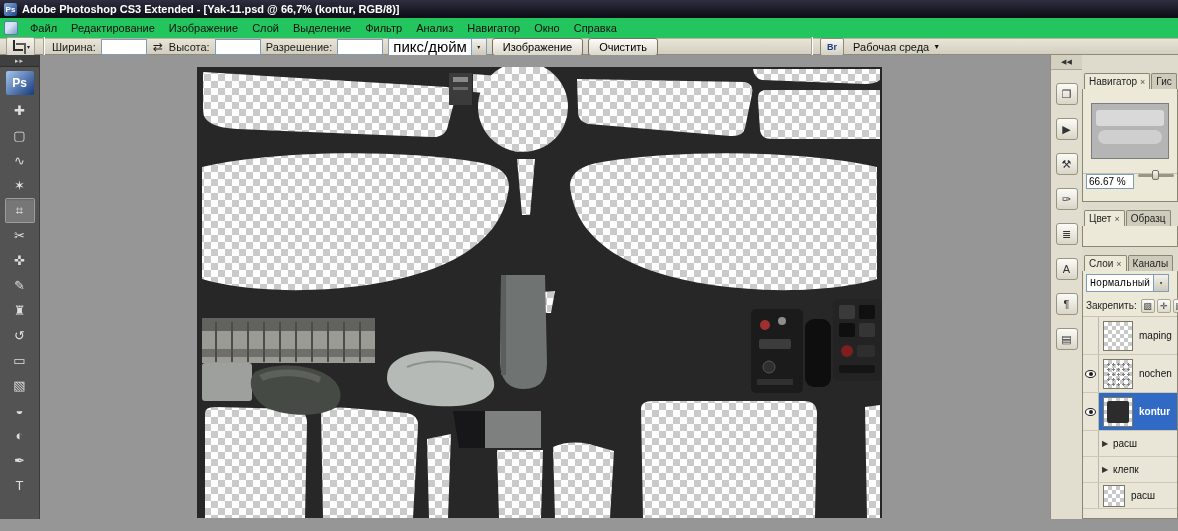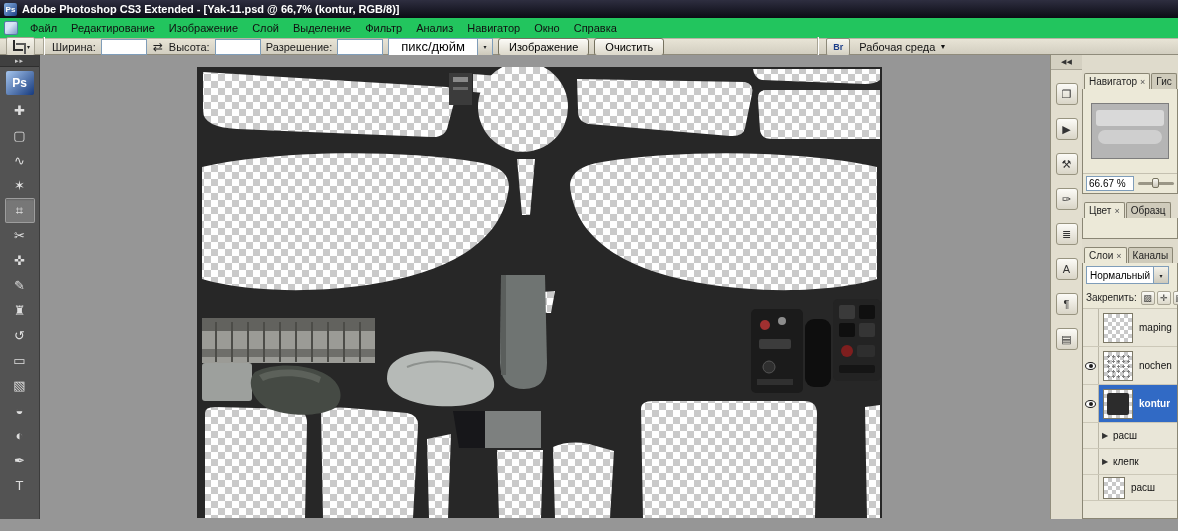--- a/index.html
+++ b/index.html
@@ -21,21 +21,21 @@
   .tool-preset{display:flex;align-items:center;gap:3px;padding:2px 4px;border:1px solid #a6a292;border-radius:2px;background:linear-gradient(#f6f4ec,#d8d4c6);}
   .crop-glyph{position:relative;width:13px;height:13px;display:inline-block;}
   .crop-glyph::before{content:"";position:absolute;left:2px;top:0;width:8px;height:9px;border-left:2px solid #2a2a2a;border-bottom:2px solid #2a2a2a;}
   .crop-glyph::after{content:"";position:absolute;left:5px;top:3px;width:8px;height:9px;border-right:2px solid #5a5a5a;border-top:2px solid #5a5a5a;}
   .preset-arrow{font-size:6px;color:#222;}
   .sep{width:1px;height:20px;background:#a8a494;box-shadow:1px 0 0 #fff;margin:0 3px;flex:none;}
   .optionsbar label{color:#1a1a1a;white-space:nowrap;}
   .optionsbar input{width:46px;height:16px;border:1px solid #7f9db9;font-size:11px;padding:0 2px;font-family:inherit;}
   .swap{font-size:12px;color:#222;padding:0 1px;}
   .combo{display:inline-flex;align-items:center;height:18px;border:1px solid #7f9db9;background:#fff;flex:none;}
-  .combo > span:first-child{padding:0 12px;min-width:56px;white-space:nowrap;font-size:13px;}
+  .combo > span:first-child{padding:0 4px;min-width:56px;white-space:nowrap;font-size:15px;}
   .combo-btn{width:15px;height:100%;display:flex;align-items:center;justify-content:center;font-size:6px;color:#222;background:linear-gradient(#f4f2ea,#cdc9bb);border-left:1px solid #7f9db9;}
   .btn{font-family:inherit;font-size:11px;padding:2px 10px;background:linear-gradient(#fcfbf7,#dcd8ca);border:1px solid #76725f;border-radius:3px;box-shadow:inset 0 1px 0 #fff;white-space:nowrap;}
   .opt-gap{width:140px;flex:none;}
   .bridge{width:24px;height:18px;display:flex;align-items:center;justify-content:center;border:1px solid #8e8a7a;border-radius:2px;background:linear-gradient(#f8f7f1,#d4d0c2);color:#1d3f8a;font-weight:bold;font-size:9px;}
   .workspace{display:flex;align-items:center;gap:4px;padding:2px 4px;color:#111;white-space:nowrap;}
   .ws-arrow{font-size:7px;}
 
   
   .main{display:flex;height:464px;}
 
@@ -57,30 +57,30 @@
   .well-spacer{height:16px;flex:none;}
   .tabs{display:flex;align-items:flex-end;height:18px;padding-left:2px;flex:none;}
   .tab{display:flex;align-items:center;gap:3px;background:#cfcbbb;border:1px solid #8a8674;border-bottom:none;border-radius:2px 2px 0 0;padding:2px 4px;font-size:10px;margin-right:1px;white-space:nowrap;color:#222;}
   .tab.active{background:#ece9d8;margin-top:6px;}
   .tab .close{font-size:9px;color:#555;}
   .panel-body{background:#ece9d8;border:1px solid #8a8674;border-top:none;}
   .nav-content{height:84px;display:flex;align-items:center;justify-content:center;}
   .nav-img{width:78px;height:56px;background:#b5b5b5;border:1px solid #7d7d7d;position:relative;overflow:hidden;}
   .nav-img::before{content:"";position:absolute;left:4px;top:6px;width:68px;height:16px;background:#d9d9d9;border-radius:3px;}
   .nav-img::after{content:"";position:absolute;left:6px;top:26px;width:64px;height:14px;background:#cfcfcf;border-radius:7px;}
-  .nav-zoom{height:20px;display:flex;align-items:center;gap:4px;padding:0 3px;border-top:1px solid #c4c0b0;}
+  .nav-zoom{height:28px;display:flex;align-items:flex-start;gap:4px;padding:0 3px;border-top:1px solid #c4c0b0;}
   .zoom-field{width:48px;height:15px;border:1px solid #7f9db9;font-size:10px;padding:0 2px;font-family:inherit;}
   .zoom-slider{flex:1;height:3px;background:#9a9686;position:relative;border-radius:2px;}
   .zoom-thumb{position:absolute;left:40%;top:-4px;width:7px;height:10px;background:linear-gradient(#f8f7f1,#cbc7b9);border:1px solid #76725f;border-radius:2px;}
   .panel-gap{height:6px;flex:none;}
   .color-content{height:20px;}
 
   .panel.layers{flex:1;display:flex;flex-direction:column;min-height:0;}
   .layers-body{flex:1;display:flex;flex-direction:column;min-height:0;}
-  .blend-row{height:24px;display:flex;align-items:center;padding:0 3px;flex:none;}
+  .blend-row{height:24px;display:flex;align-items:center;padding:0 3px;flex:none;font-family:Liberation Mono, monospace;}
   .combo.small > span:first-child{min-width:52px;font-size:10px;padding:0 3px;}
   .lock-row{height:22px;display:flex;align-items:center;gap:4px;padding:0 3px;border-bottom:1px solid #c8c4b4;flex:none;}
   .lock-label{font-size:10px;color:#222;white-space:nowrap;}
   .lock-icon{width:14px;height:14px;display:flex;align-items:center;justify-content:center;font-size:9px;border:1px solid #a9a595;background:linear-gradient(#fbfaf6,#ddd9cb);border-radius:2px;color:#333;}
   #layer-list{flex:1;background:#e9e6d8;overflow:hidden;}
   .layer-row{display:flex;align-items:center;height:38px;border-bottom:1px solid #ccc8b8;background:#e9e6d8;}
   .layer-row.small{height:26px;}
   .layer-row.selected{background:#316ac5;}
   .eye-cell{width:16px;height:100%;border-right:1px solid #bcb8a8;display:flex;align-items:center;justify-content:center;flex:none;background:#e9e6d8;}
   .eye{display:block;width:11px;height:8px;border:1px solid #1d1d1d;border-radius:50%;background:#fdfdfd;position:relative;}

